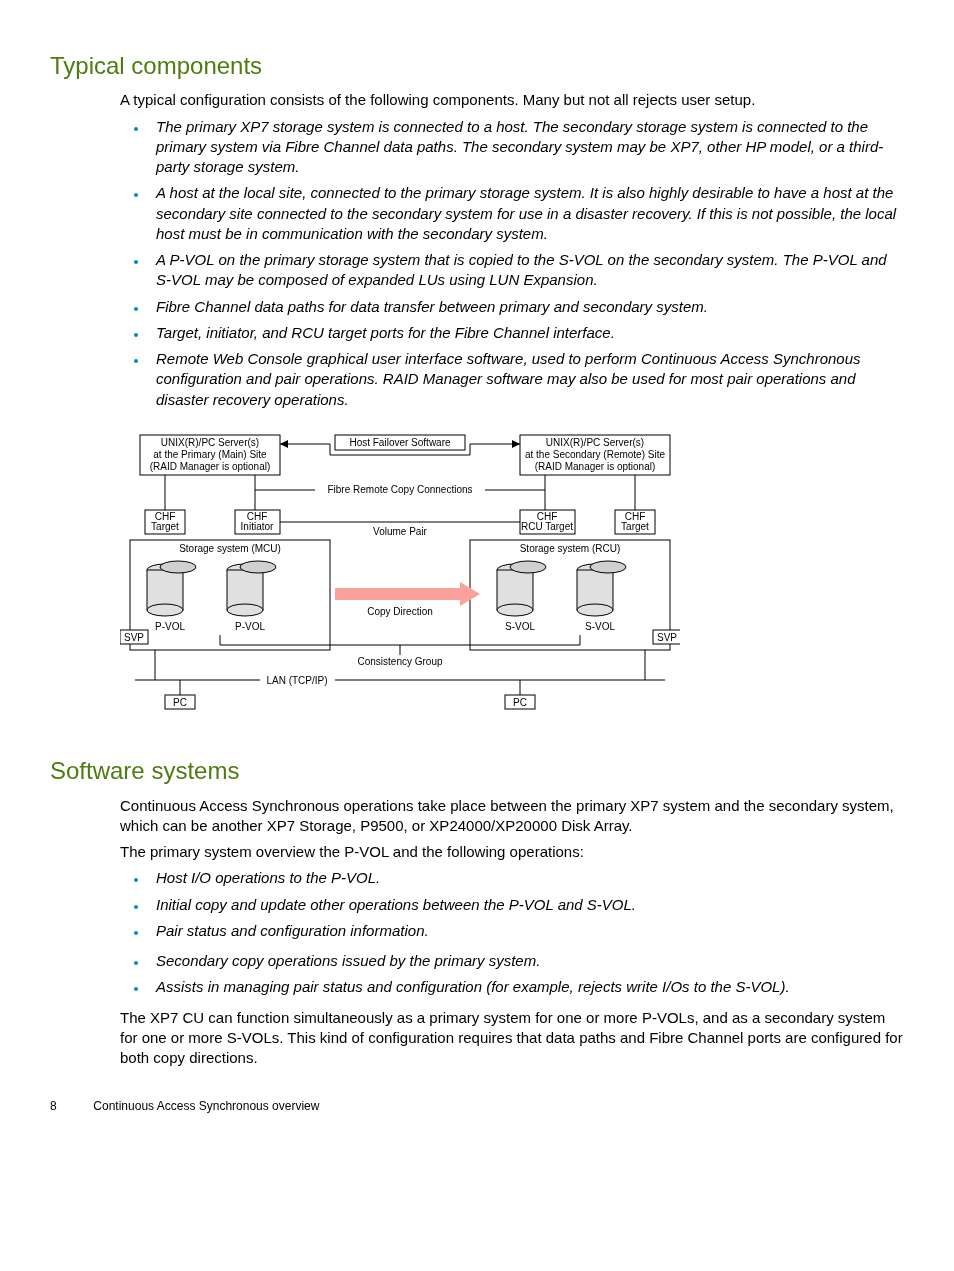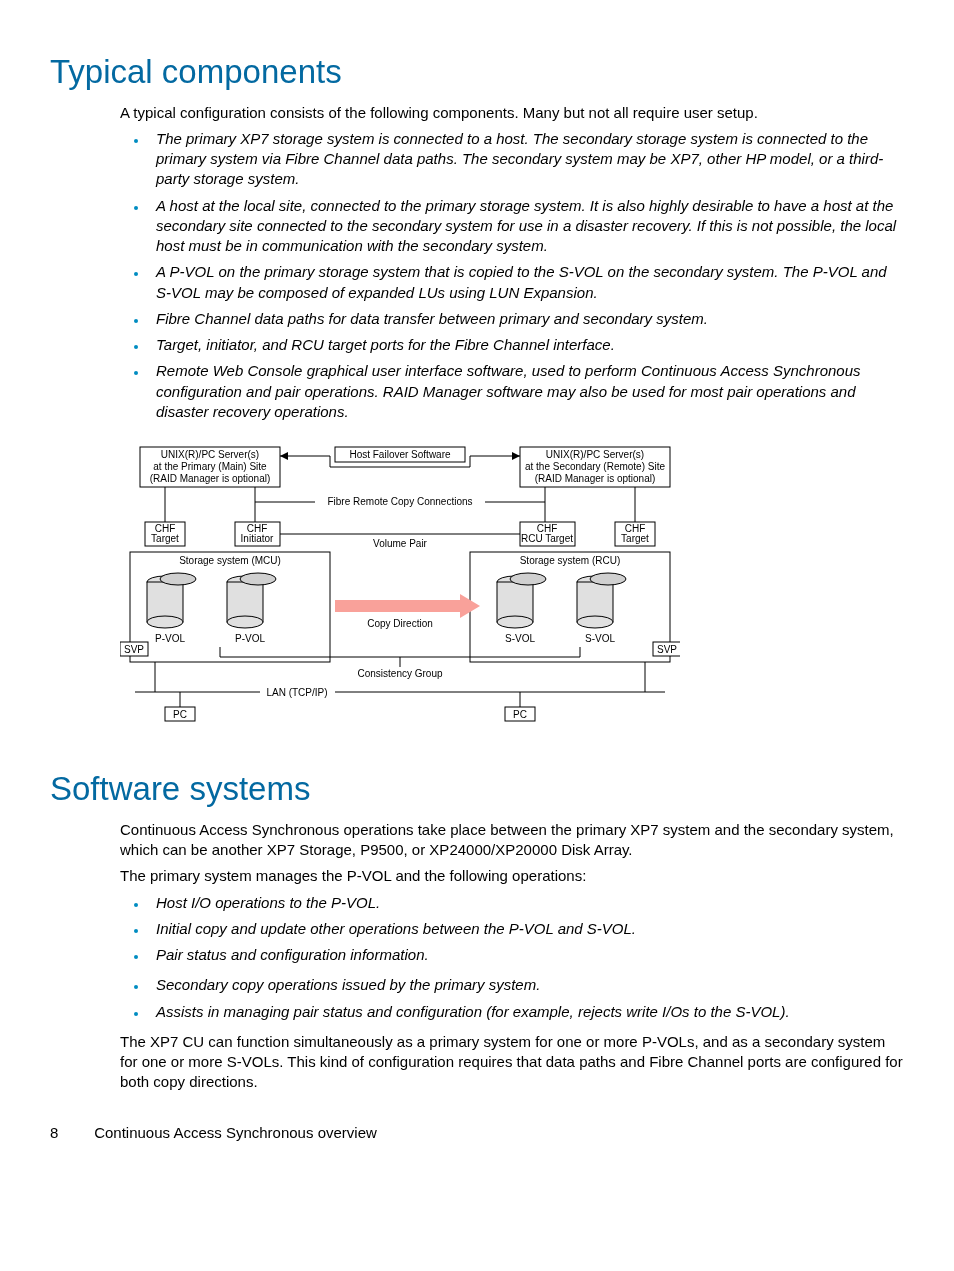--- a/index.html
+++ b/index.html
@@ -5,23 +5,23 @@
   body {
     font-family: Arial, Helvetica, sans-serif;
     margin: 0;
     padding: 50px 50px 30px 50px;
     width: 854px;
     color: #000;
     font-size: 15px;
     line-height: 1.35;
   }
   h2 {
-    color: #0369a1;
+    color: #4d7c0f;
     font-weight: 300;
-    font-size: 33px;
+    font-size: 24px;
     margin: 0 0 8px 0;
     font-family: Arial, Helvetica, sans-serif;
   }
   .body-text {
     margin-left: 70px;
   }
   p {
     margin: 6px 0;
   }
   ul {
@@ -39,33 +39,33 @@
   }
   .figure {
     margin: 20px 0 20px 70px;
   }
   svg text {
     font-family: Arial, Helvetica, sans-serif;
     font-size: 10px;
   }
   .footer {
     margin-top: 30px;
-    font-size: 15px;
+    font-size: 12px;
   }
   .footer .pg {
     display: inline-block;
     width: 40px;
   }
 </style>
 </head>
 <body>
 
 <h2>Typical components</h2>
 <div class="body-text">
-  <p>A typical configuration consists of the following components. Many but not all require user setup.</p>
+  <p>A typical configuration consists of the following components. Many but not all rejects user setup.</p>
   <ul>
     <li>The primary XP7 storage system is connected to a host. The secondary storage system is connected to the primary system via Fibre Channel data paths. The secondary system may be XP7, other HP model, or a third-party storage system.</li>
     <li>A host at the local site, connected to the primary storage system. It is also highly desirable to have a host at the secondary site connected to the secondary system for use in a disaster recovery. If this is not possible, the local host must be in communication with the secondary system.</li>
     <li>A P-VOL on the primary storage system that is copied to the S-VOL on the secondary system. The P-VOL and S-VOL may be composed of expanded LUs using LUN Expansion.</li>
     <li>Fibre Channel data paths for data transfer between primary and secondary system.</li>
     <li>Target, initiator, and RCU target ports for the Fibre Channel interface.</li>
     <li>Remote Web Console graphical user interface software, used to perform Continuous Access Synchronous configuration and pair operations. RAID Manager software may also be used for most pair operations and disaster recovery operations.</li>
   </ul>
 </div>
 
@@ -177,21 +177,21 @@
   <text x="60" y="276" text-anchor="middle">PC</text>
   <line x1="400" y1="250" x2="400" y2="265" stroke="#000"></line>
   <rect x="385" y="265" width="30" height="14" fill="#fff" stroke="#000"></rect>
   <text x="400" y="276" text-anchor="middle">PC</text>
 </svg>
 </div>
 
 <h2>Software systems</h2>
 <div class="body-text">
   <p>Continuous Access Synchronous operations take place between the primary XP7 system and the secondary system, which can be another XP7 Storage, P9500, or XP24000/XP20000 Disk Array.</p>
-  <p>The primary system manages the P-VOL and the following operations:</p>
+  <p>The primary system overview the P-VOL and the following operations:</p>
   <ul>
     <li>Host I/O operations to the P-VOL.</li>
     <li>Initial copy and update other operations between the P-VOL and S-VOL.</li>
     <li>Pair status and configuration information.</li>
   </ul>
   <ul>
     <li>Secondary copy operations issued by the primary system.</li>
     <li>Assists in managing pair status and configuration (for example, rejects write I/Os to the S-VOL).</li>
   </ul>
   <p>The XP7 CU can function simultaneously as a primary system for one or more P-VOLs, and as a secondary system for one or more S-VOLs. This kind of configuration requires that data paths and Fibre Channel ports are configured for both copy directions.</p>

